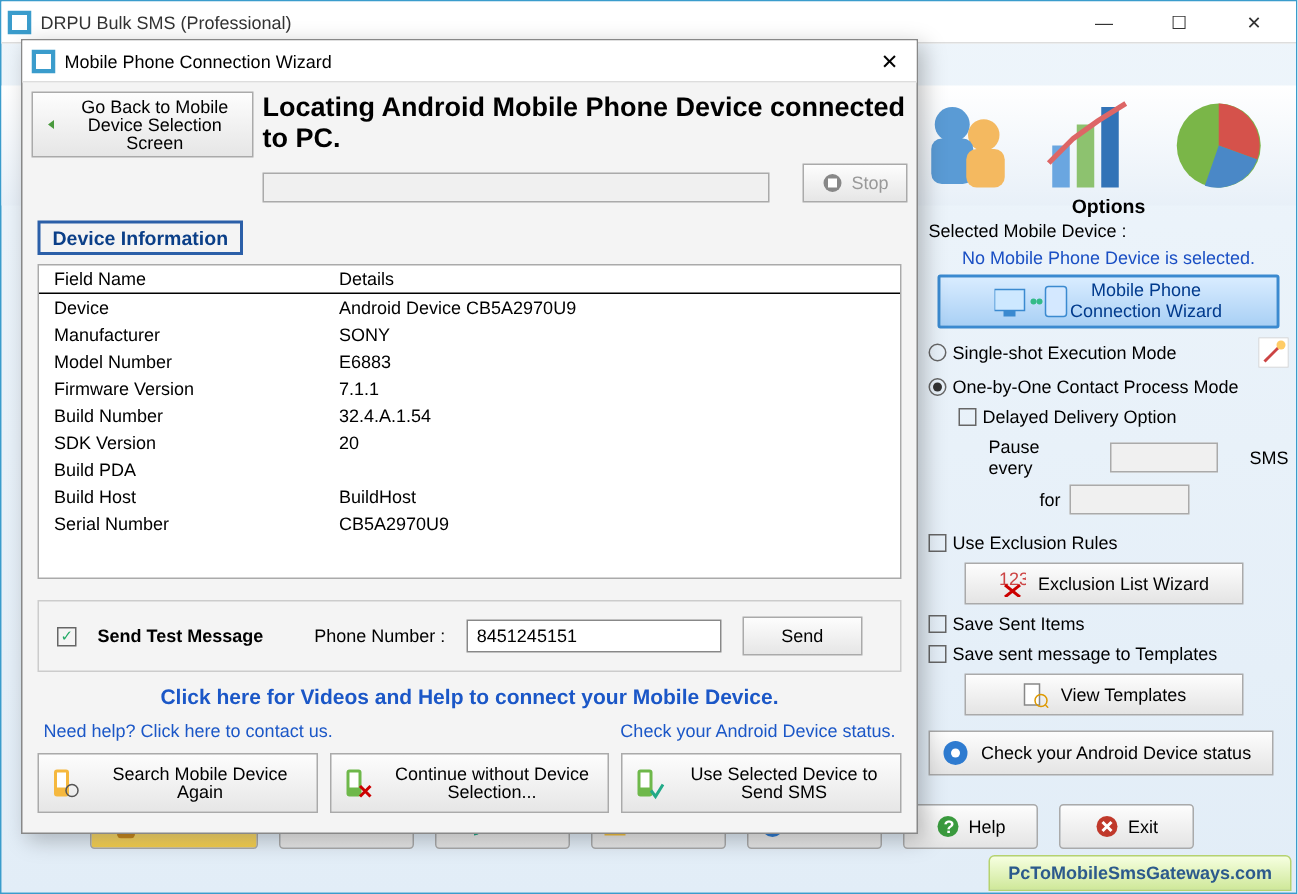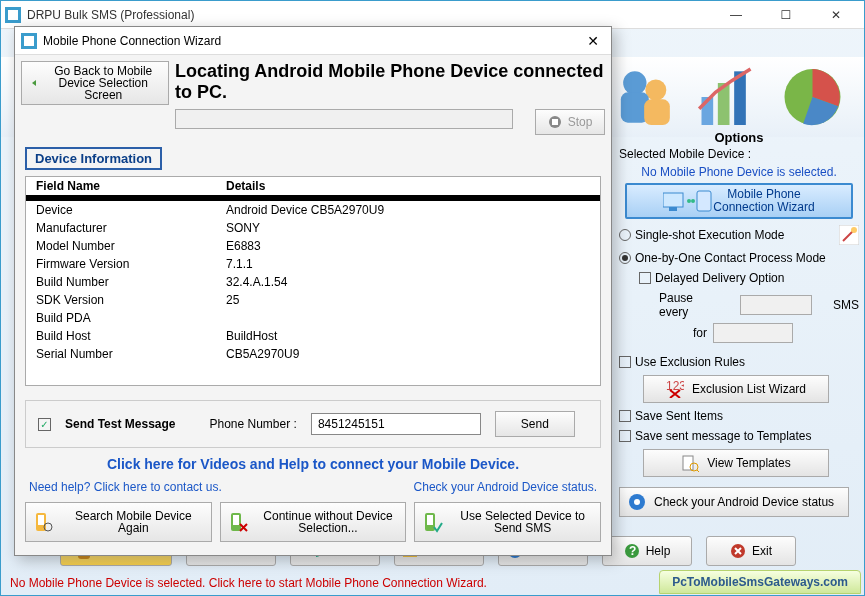--- a/index.html
+++ b/index.html
@@ -32,27 +32,27 @@
 .status-msg{position:absolute;bottom:6px;left:10px;color:#c00}
 .branding{position:absolute;bottom:2px;right:4px;background:linear-gradient(#f6ffe0,#cfe89a);border:1px solid #b6d36e;padding:4px 12px;font-weight:bold;color:#2c5a8c;border-radius:4px 4px 0 0}
 .dialog{position:absolute;left:14px;top:26px;width:598px;height:530px;background:#f4f4f4;border:1px solid #888;box-shadow:4px 4px 14px rgba(0,0,0,.25)}
 .dlg-title{height:28px;background:#fff;display:flex;align-items:center;padding:0 6px;border-bottom:1px solid #ddd}
 .dlg-title .t{flex:1}
 .dlg-close{width:24px;text-align:center;cursor:pointer;font-size:14px}
 .dlg-top{display:flex;padding:6px;gap:6px;align-items:flex-start}
 .back-btn{width:148px;height:44px;border:1px solid #aaa;background:linear-gradient(#fdfdfd,#e6e6e6);display:flex;align-items:center;gap:6px;padding:4px;cursor:pointer;text-align:center;font-size:11px;line-height:12px}
 .locating{flex:1}
 .locating-text{font-weight:bold;font-size:18px;margin-bottom:6px}
-.progress-row{display:flex;gap:22px;align-items:flex-start}
+.progress-row{display:flex;gap:22px;align-items:flex-end}
 .progress{flex:1;height:20px;border:1px solid #aaa;background:#f0f0f0}
 .stop-btn{width:70px;height:26px;border:1px solid #aaa;background:linear-gradient(#fdfdfd,#e6e6e6);display:flex;align-items:center;justify-content:center;gap:6px;color:#999}
 .group-title{display:inline-block;border:2px solid #2b5fa8;color:#0b3f88;font-weight:bold;padding:2px 8px;margin:6px 0 0 10px;background:#f4f4f4;font-size:13px}
 .table{margin:6px 10px;border:1px solid #aaa;background:#fff;height:210px;overflow:hidden}
 .trow{display:flex;padding:2px 10px}
-.trow.header{font-weight:bold;border-bottom:6px solid #000000}
+.trow.header{font-weight:normal;border-bottom:1px solid #000000}
 .tc1{width:190px}
 .tc2{flex:1}
 .test-box{margin:14px 10px 8px;border:1px solid #ccc;padding:10px 12px;display:flex;align-items:center;gap:14px;background:#f4f4f4}
 .chk{width:13px;height:13px;border:1px solid #666;display:inline-flex;align-items:center;justify-content:center;color:#2a6;font-size:10px}
 .phone-input{width:170px;height:22px;border:1px solid #888;padding:2px 6px;background:#fff}
 .send-btn{width:80px;height:26px;border:1px solid #aaa;background:linear-gradient(#fdfdfd,#e6e6e6);cursor:pointer}
 .help-link{text-align:center;color:#1b57c7;font-weight:bold;font-size:14px;margin:8px 0}
 .links-row{display:flex;justify-content:space-between;padding:0 14px;color:#1b57c7;font-size:12px;margin-bottom:8px}
 .action-row{display:flex;gap:8px;padding:0 10px}
 .abtn{flex:1;height:40px;border:1px solid #aaa;background:linear-gradient(#fdfdfd,#e6e6e6);display:flex;align-items:center;gap:8px;padding:0 6px;cursor:pointer;font-size:11px;line-height:12px;text-align:center;justify-content:center}
@@ -220,21 +220,20 @@
       </div>
     <div class="bbtn">
         <svg width="16" height="16">
           <circle cx="8" cy="8" r="7" fill="#c0392b"></circle>
           <path d="M5 5 L11 11 M11 5 L5 11" stroke="#fff" stroke-width="2"></path>
         </svg>
         <span>Exit</span>
       </div>
   </div>
 
-  <div class="status-msg">No Mobile Phone Device is selected. Click here to start Mobile Phone Connection Wizard.</div>
   <div class="branding">PcToMobileSmsGateways.com</div>
 </div>
 
 <div class="dialog">
   <div class="dlg-title">
     <svg width="16" height="16" style="margin-right:6px">
         <rect width="16" height="16" fill="#3a9ccc"></rect>
         <rect x="3" y="3" width="10" height="10" fill="#fff"></rect>
       </svg>
     <span class="t">Mobile Phone Connection Wizard</span>
@@ -285,21 +284,21 @@
     <div class="trow">
         <div class="tc1">Firmware Version</div>
         <div class="tc2">7.1.1</div>
       </div>
     <div class="trow">
         <div class="tc1">Build Number</div>
         <div class="tc2">32.4.A.1.54</div>
       </div>
     <div class="trow">
         <div class="tc1">SDK Version</div>
-        <div class="tc2">25</div>
+        <div class="tc2">20</div>
       </div>
     <div class="trow">
         <div class="tc1">Build PDA</div>
         <div class="tc2"></div>
       </div>
     <div class="trow">
         <div class="tc1">Build Host</div>
         <div class="tc2">BuildHost</div>
       </div>
     <div class="trow">

